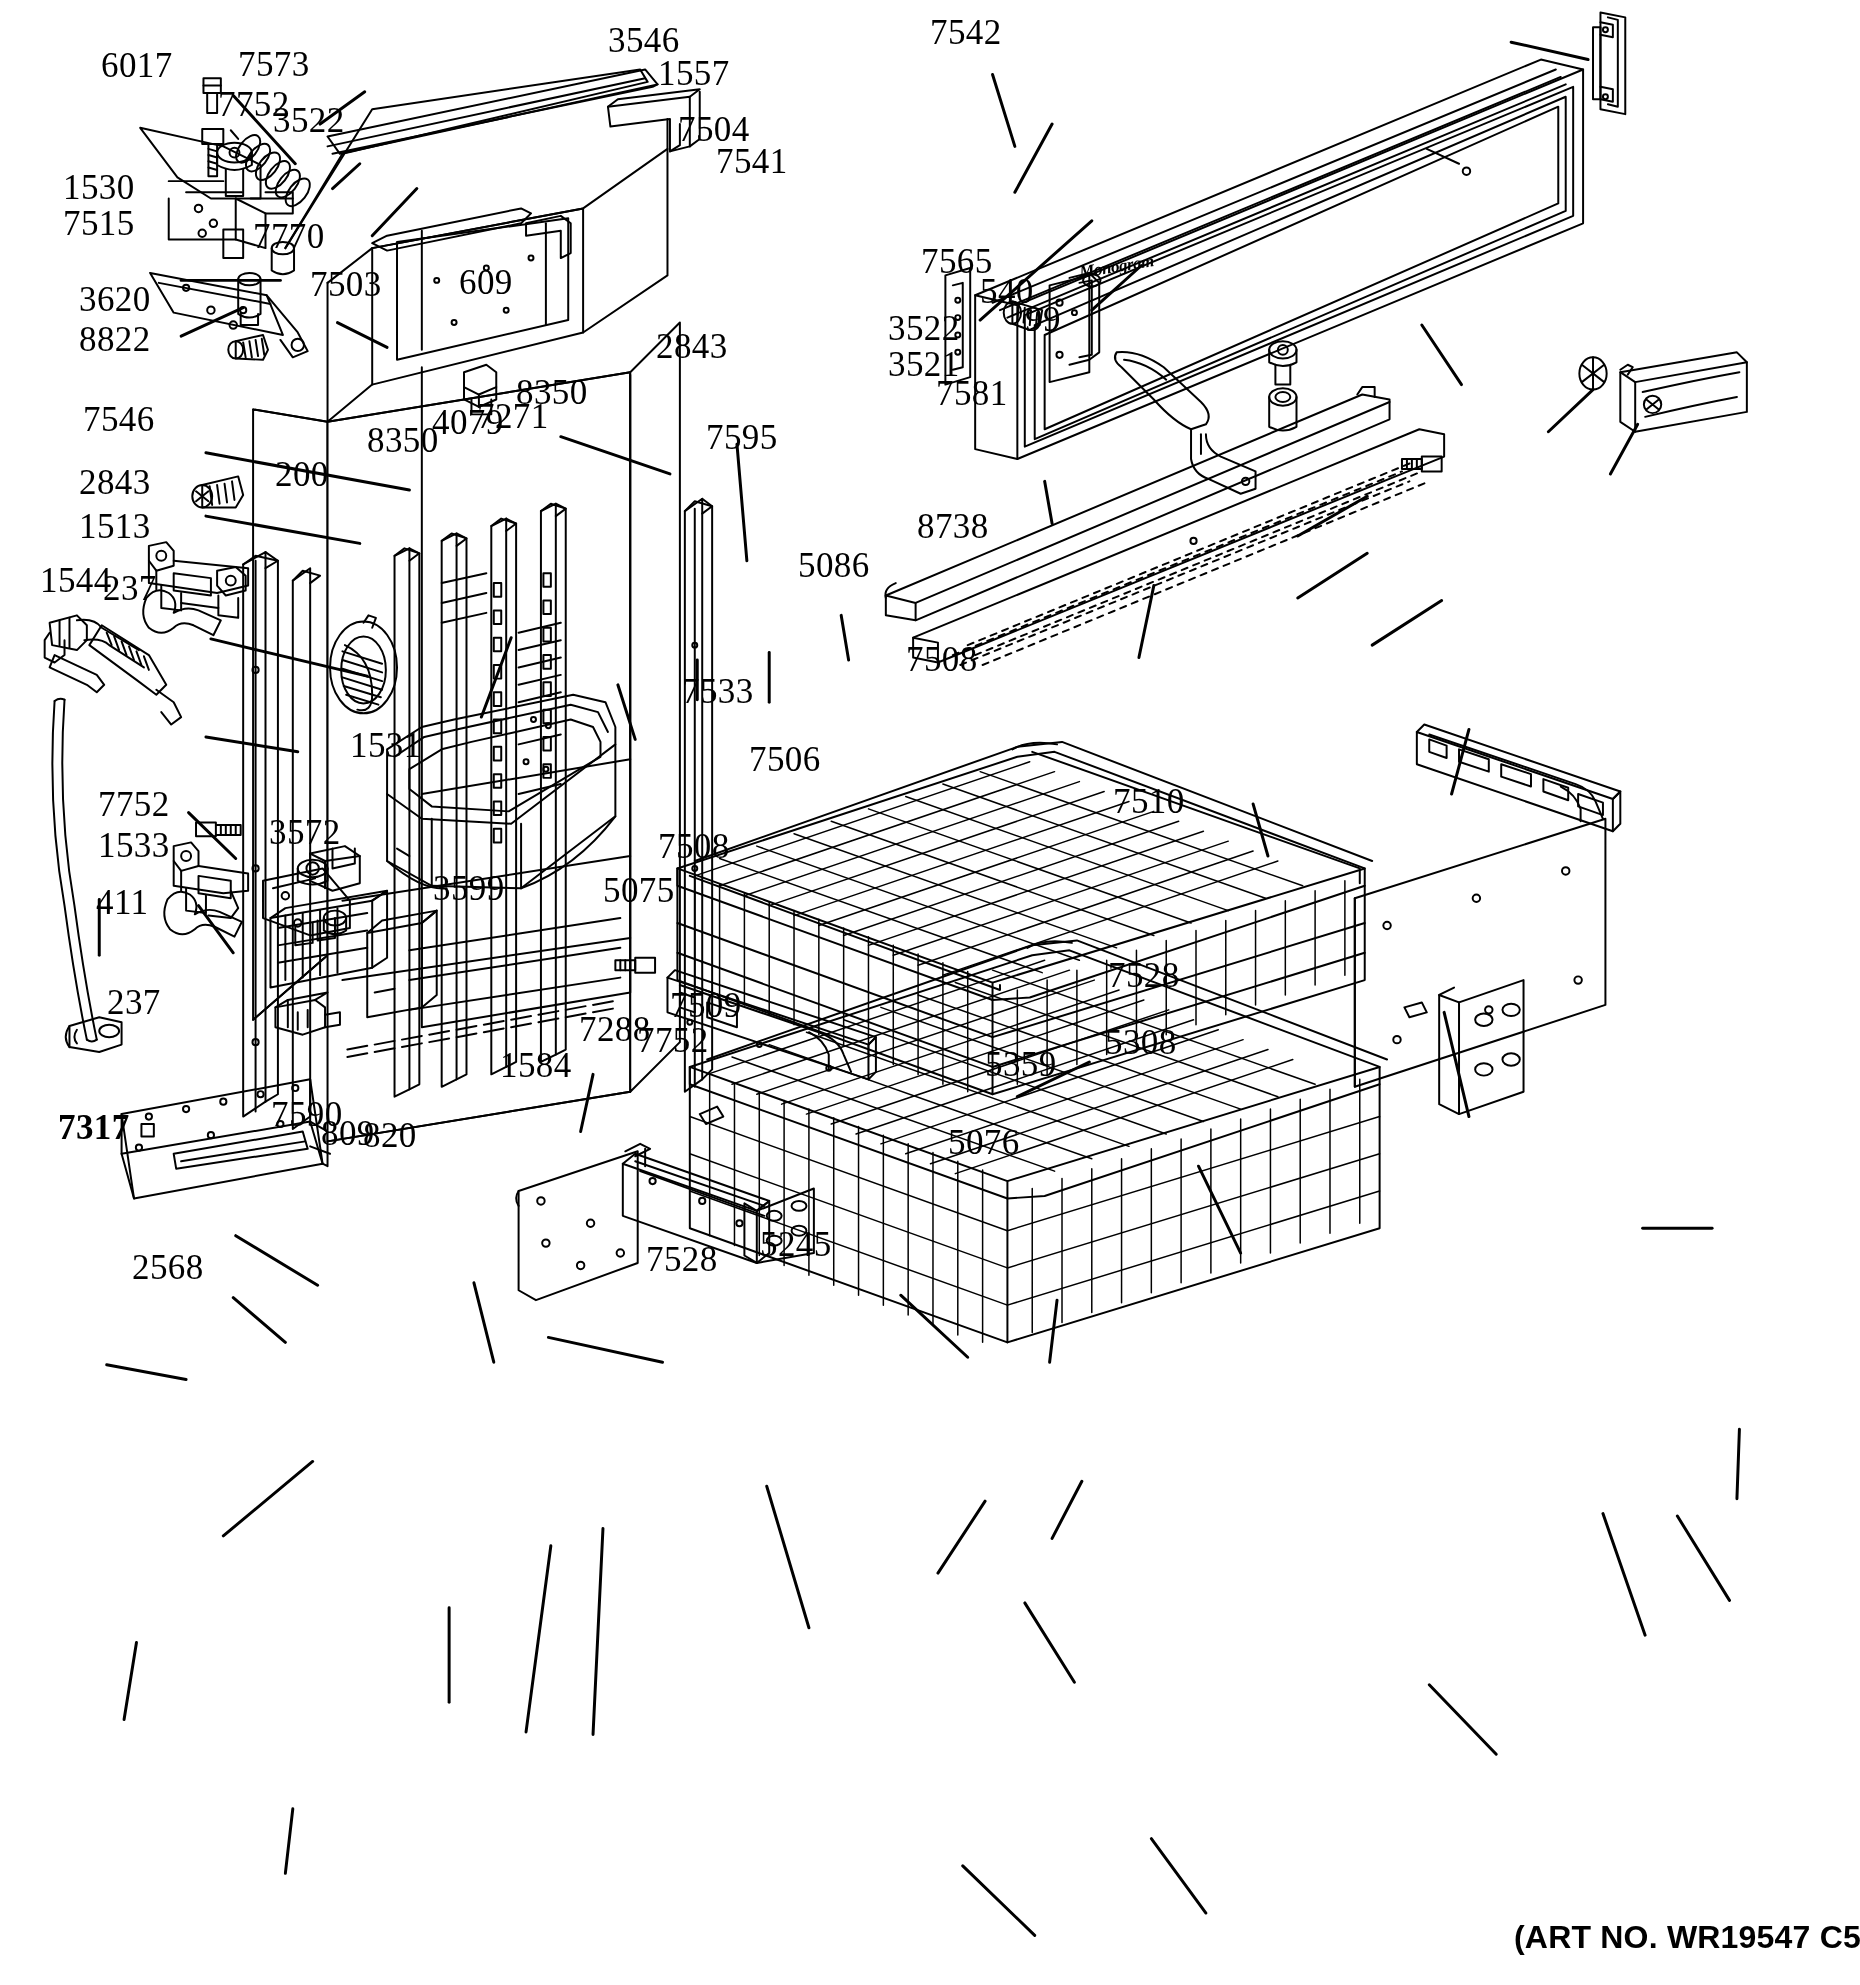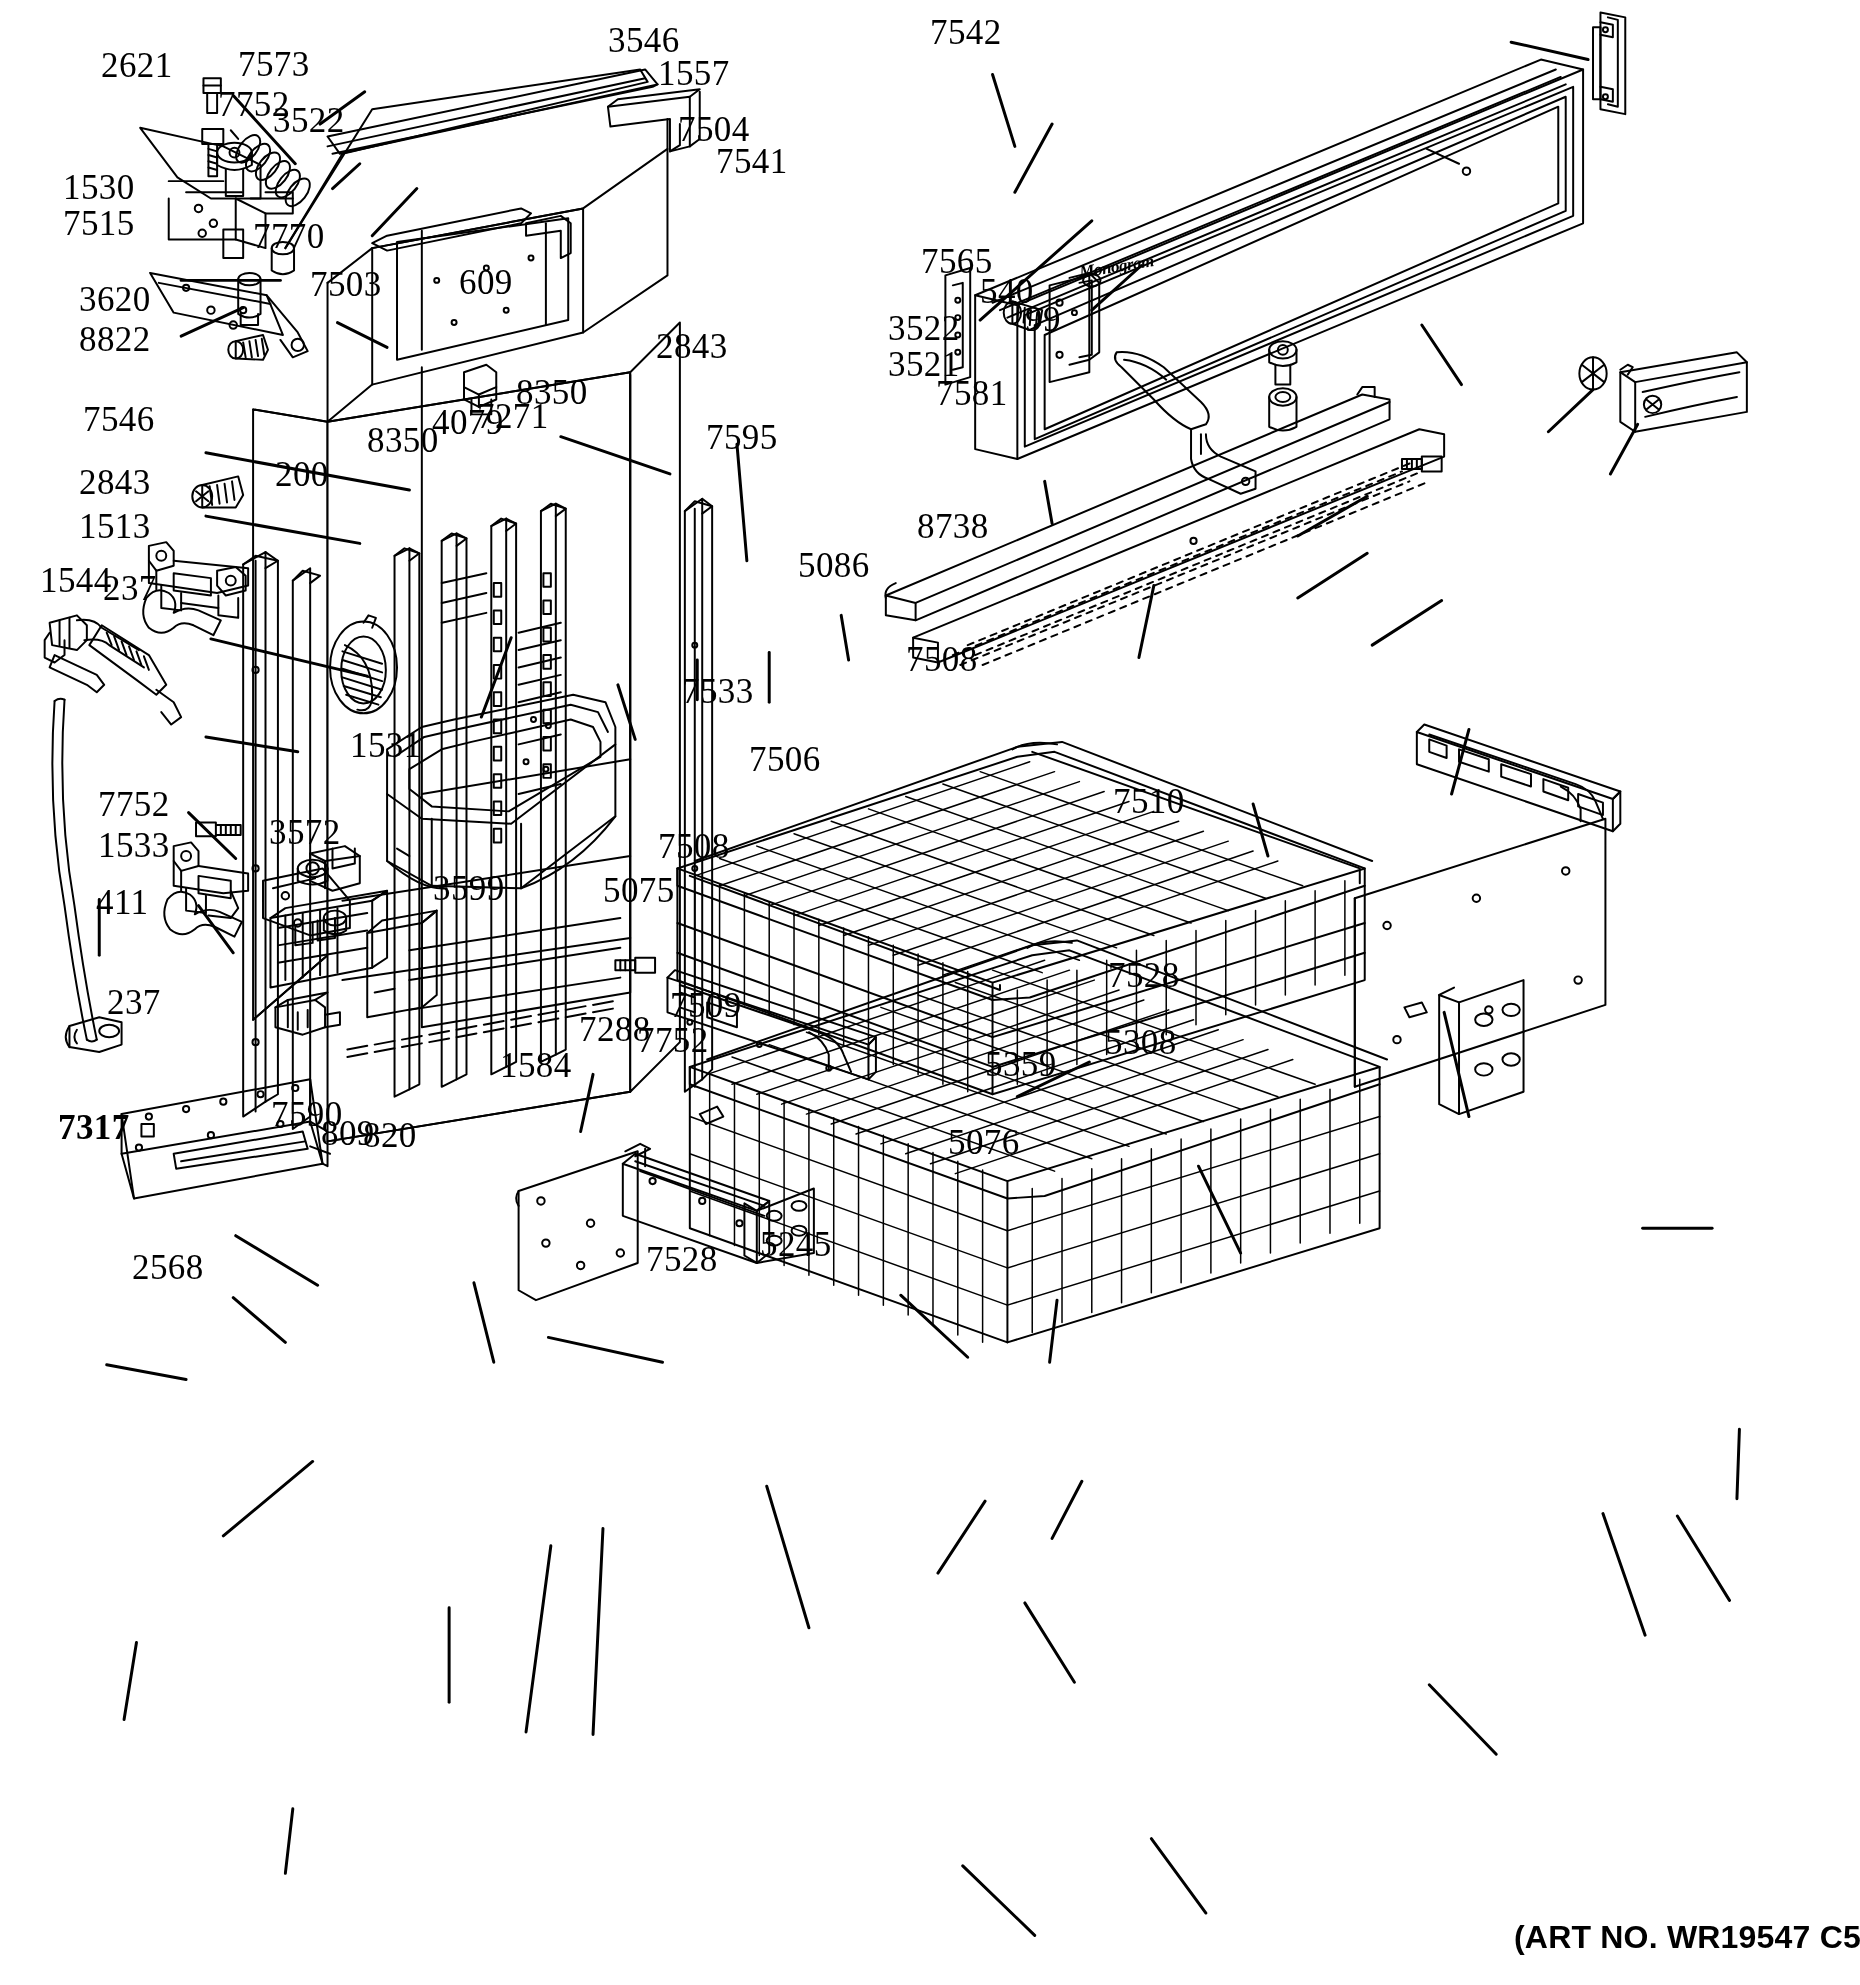--- a/index.html
+++ b/index.html
@@ -655,21 +655,21 @@
 
       <g>
         <path d="M512 772 L528 772 L528 784 L512 784 Z"></path>
         <path d="M496 774 L512 774 L512 782 L496 782 Z"></path>
         <path d="M500 774 L500 782 M504 774 L504 782 M508 774 L508 782"></path>
       </g>
 
     </g>
   </svg>
 
-  <div class="callout" style="left:101px;top:48px;">2621</div>
+  <div class="callout" style="left:101px;top:48px;">6017</div>
   <div class="callout" style="left:238px;top:47px;">7573</div>
   <div class="callout" style="left:218px;top:87px;">7752</div>
   <div class="callout" style="left:273px;top:103px;">3522</div>
   <div class="callout" style="left:63px;top:170px;">1530</div>
   <div class="callout" style="left:63px;top:206px;">7515</div>
   <div class="callout" style="left:253px;top:219px;">7770</div>
   <div class="callout" style="left:79px;top:282px;">3620</div>
   <div class="callout" style="left:79px;top:322px;">8822</div>
   <div class="callout" style="left:83px;top:402px;">7546</div>
   <div class="callout" style="left:79px;top:465px;">2843</div>

